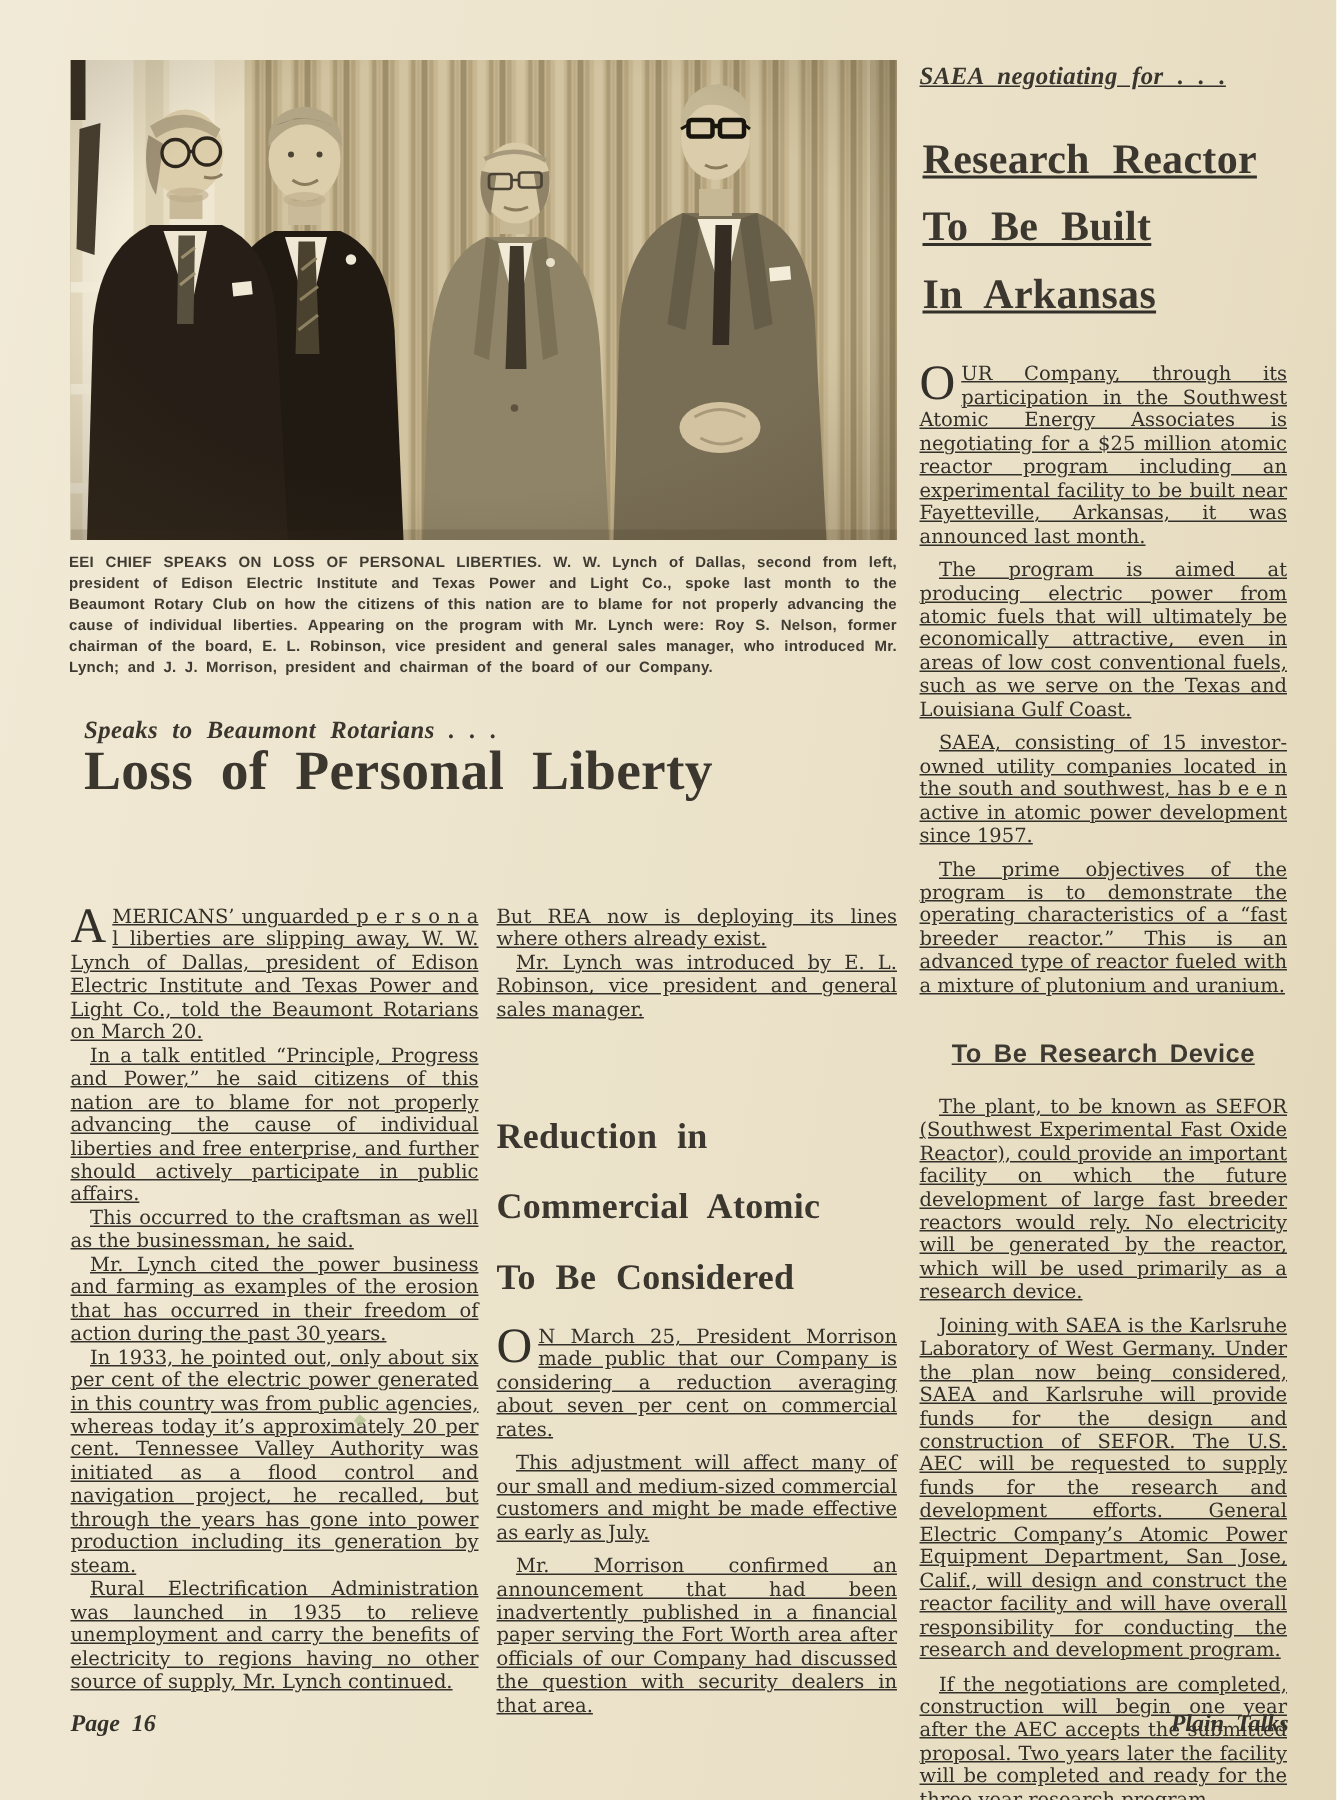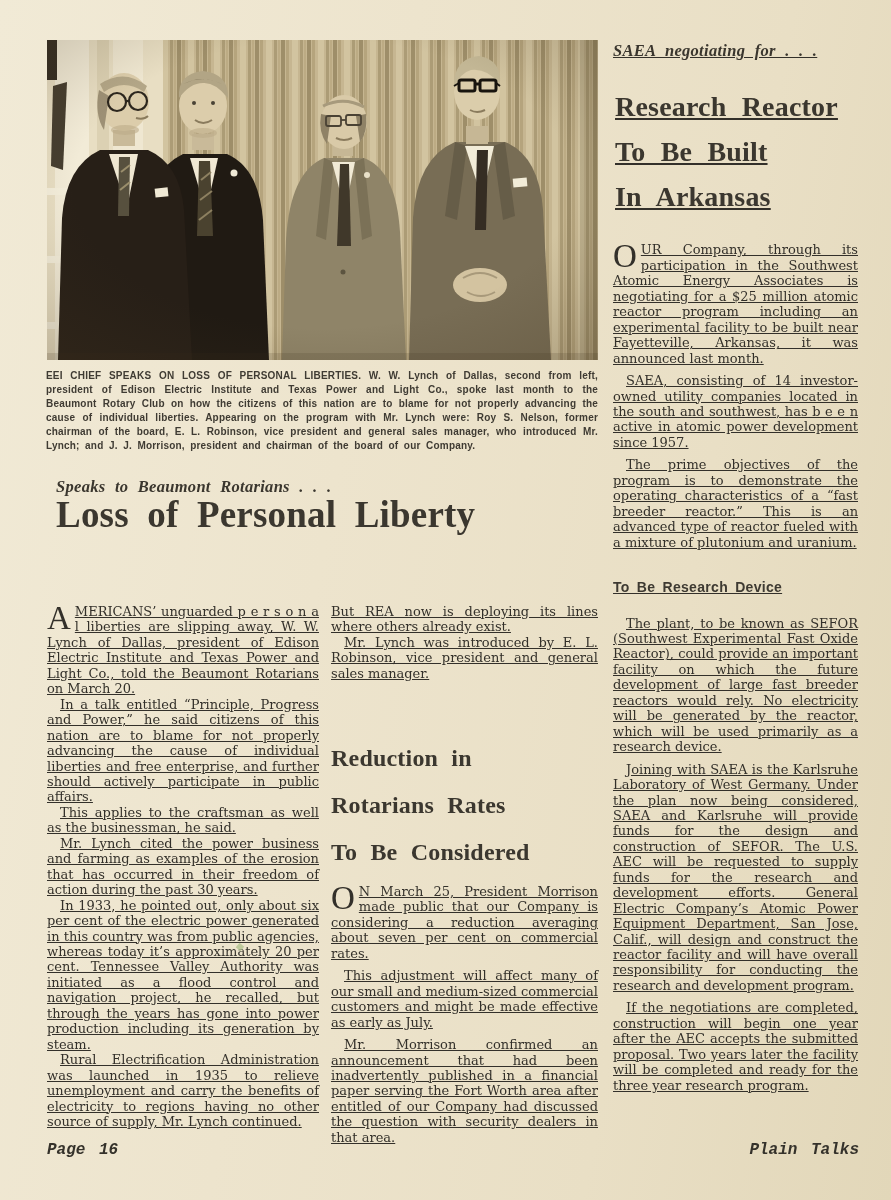--- a/index.html
+++ b/index.html
@@ -41,26 +41,26 @@
   #reactor-body{text-align:justify;font-size:13px;line-height:15.45px;margin-top:23px;}
   .para{margin:0;text-indent:13px;}
   #col-mid-top .para:first-child{text-indent:0;}
   .spaced .para{margin-top:7px;}
   .lead{margin:0;text-indent:0;}
   .dropcap{
     float:left;font-size:33px;line-height:27px;padding:1px 4px 0 0;
     font-family:"Liberation Serif",serif;color:#33302a;
   }
   .subhead{
-    font-family:"Liberation Sans",sans-serif;font-weight:bold;font-size:14px;
-    margin:30px 0 20px;color:#3e3a32;letter-spacing:.3px;word-spacing:3px;
+    font-family:"Liberation Sans",sans-serif;font-weight:bold;font-size:17px;
+    text-align:center;margin:30px 0 20px;color:#3e3a32;letter-spacing:.3px;word-spacing:3px;
   }
   
   .footer{
-    position:absolute;top:1141px;font-family:Liberation Mono, monospace;
+    position:absolute;top:1141px;font-family:Liberation Serif, serif;
     font-weight:bold;font-style:italic;font-size:16px;color:#35322b;word-spacing:4px;
   }
   #footer-left{left:47px;}
   #footer-right{right:32px;}
   
   #speck{position:absolute;left:237px;top:944px;width:6px;height:6px;background:#adc08b;transform:rotate(40deg);opacity:.75;}
 </style>
 </head>
 <body>
 
@@ -186,60 +186,61 @@
   <div id="headline-liberty" class="headline">
       <div>Loss of Personal Liberty</div>
     </div>
 
   <div id="col-left" class="col">
     <p class="lead">
       <span class="dropcap">A</span><span>MERICANS’ unguarded p e r s o n a l liberties are slipping away, W. W. Lynch of Dallas, president of Edison Electric Institute and Texas Power and Light Co., told the Beaumont Rotarians on March 20.</span>
     </p>
     <div>
         <p class="para">In a talk entitled “Principle, Progress and Power,” he said citizens of this nation are to blame for not properly advancing the cause of individual liberties and free enterprise, and further should actively participate in public affairs.</p>
-        <p class="para">This applies to the craftsman as well as the businessman, he said.</p>
+        <p class="para">This occurred to the craftsman as well as the businessman, he said.</p>
         <p class="para">Mr. Lynch cited the power business and farming as examples of the erosion that has occurred in their freedom of action during the past 30 years.</p>
         <p class="para">In 1933, he pointed out, only about six per cent of the electric power generated in this country was from public agencies, whereas today it’s approximately 20 per cent. Tennessee Valley Authority was initiated as a flood control and navigation project, he recalled, but through the years has gone into power production including its generation by steam.</p>
         <p class="para">Rural Electrification Administration was launched in 1935 to relieve unemployment and carry the benefits of electricity to regions having no other source of supply, Mr. Lynch continued.</p>
       </div>
   </div>
 
   <div id="col-mid-top" class="col">
       <p class="para">But REA now is deploying its lines where others already exist.</p>
       <p class="para">Mr. Lynch was introduced by E. L. Robinson, vice president and general sales manager.</p>
     </div>
 
   <div id="headline-rates" class="headline">
       <div>Reduction in</div>
-      <div>Rotarians Rates</div>
+      <div>Commercial Atomic</div>
       <div>To Be Considered</div>
     </div>
   <div id="article-rates-body" class="col">
     <p class="lead">
       <span class="dropcap">O</span><span>N March 25, President Morrison made public that our Company is considering a reduction averaging about seven per cent on commercial rates.</span>
     </p>
     <div class="spaced">
         <p class="para">This adjustment will affect many of our small and medium-sized commercial customers and might be made effective as early as July.</p>
-        <p class="para">Mr. Morrison confirmed an announcement that had been inadvertently published in a financial paper serving the Fort Worth area after entitled of our Company had discussed the question with security dealers in that area.</p>
+        <p class="para">Mr. Morrison confirmed an announcement that had been inadvertently published in a financial paper serving the Fort Worth area after officials of our Company had discussed the question with security dealers in that area.</p>
       </div>
   </div>
 
   <div id="col-right" class="col">
     <div class="kicker">SAEA negotiating for . . .</div>
     <div id="headline-reactor" class="headline">
         <div>Research Reactor</div>
         <div>To Be Built</div>
         <div>In Arkansas</div>
       </div>
     <div id="reactor-body">
       <p class="lead">
         <span class="dropcap">O</span><span>UR Company, through its participation in the Southwest Atomic Energy Associates is negotiating for a $25 million atomic reactor program including an experimental facility to be built near Fayetteville, Arkansas, it was announced last month.</span>
       </p>
       <div class="spaced">
-          <p class="para">SAEA, consisting of 14 investor-owned utility companies located in the south and southwest, has b e e n active in atomic power development since 1957.</p>
+          <p class="para">The program is aimed at producing electric power from atomic fuels that will ultimately be economically attractive, even in areas of low cost conventional fuels, such as we serve on the Texas and Louisiana Gulf Coast.</p>
+          <p class="para">SAEA, consisting of 15 investor-owned utility companies located in the south and southwest, has b e e n active in atomic power development since 1957.</p>
           <p class="para">The prime objectives of the program is to demonstrate the operating characteristics of a “fast breeder reactor.” This is an advanced type of reactor fueled with a mixture of plutonium and uranium.</p>
         </div>
       <div class="subhead">To Be Research Device</div>
       <div class="spaced">
           <p class="para">The plant, to be known as SEFOR (Southwest Experimental Fast Oxide Reactor), could provide an important facility on which the future development of large fast breeder reactors would rely. No electricity will be generated by the reactor, which will be used primarily as a research device.</p>
           <p class="para">Joining with SAEA is the Karlsruhe Laboratory of West Germany. Under the plan now being considered, SAEA and Karlsruhe will provide funds for the design and construction of SEFOR. The U.S. AEC will be requested to supply funds for the research and development efforts. General Electric Company’s Atomic Power Equipment Department, San Jose, Calif., will design and construct the reactor facility and will have overall responsibility for conducting the research and development program.</p>
           <p class="para">If the negotiations are completed, construction will begin one year after the AEC accepts the submitted proposal. Two years later the facility will be completed and ready for the three year research program.</p>
         </div>
     </div>
   </div>

